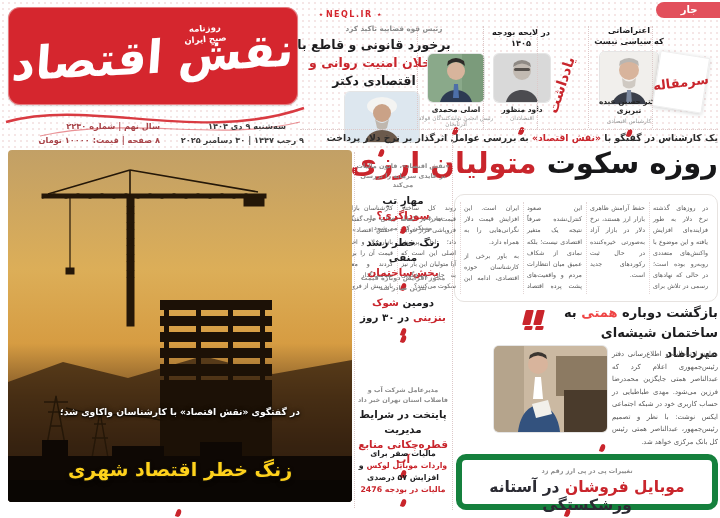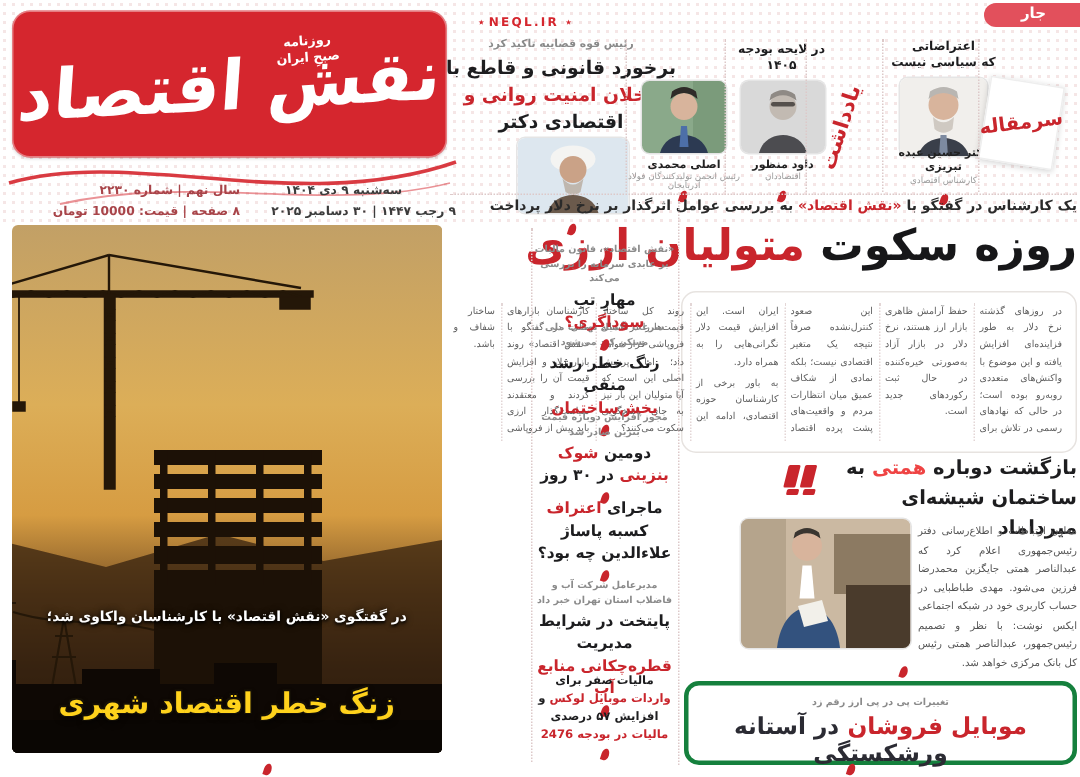--- a/index.html
+++ b/index.html
@@ -21,21 +21,21 @@
   .masthead .subtitle{position:absolute;right:72px;top:16px;color:#fff;font-size:8.5px;line-height:1.35;
             text-align:center;transform:rotate(-4deg);font-weight:bold;}
   .swoosh{left:0;top:92px;width:310px;height:58px;pointer-events:none;}
   .neql{left:300px;top:10px;width:100px;color:#d5262e;font-size:8px;font-weight:bold;
         letter-spacing:1.5px;text-align:center;direction:ltr;}
   
   .dl{font-size:8.2px;line-height:1.2;white-space:nowrap;}
   .dl.dark{color:#3c3c3c;font-weight:bold;}
   .dl.maroon{color:#a84449;font-weight:bold;}
   
-  .kicker-s{font-size:7.2px;color:#8a8a8a;font-weight:bold;}
+  .kicker-s{font-size:7.2px;color:#8a8a8a;font-weight:bold;padding-left:20px;}
   .jud-head{font-size:12.5px;font-weight:bold;line-height:1.45;color:#1d1d1f;text-align:center;}
   .jud-head .red{color:#c9252c;}
   .colhead{font-size:8.2px;font-weight:bold;color:#1d1d1f;line-height:1.4;text-align:center;}
   .pname{font-size:7.4px;font-weight:bold;color:#222;text-align:center;}
   .prole{font-size:5.8px;color:#999;text-align:center;}
   .portrait{border-radius:5px;overflow:hidden;display:block;box-shadow:0 0 0 1px #e5e5e5;}
   .callig{color:#c9252c;font-weight:bold;}
   .paper{background:#fff;border:1px solid #eee;box-shadow:0 1px 4px rgba(0,0,0,.18);
          display:flex;align-items:center;justify-content:center;transform:rotate(9deg);}
   
@@ -56,26 +56,26 @@
   .mid-head.small{font-size:7.8px;line-height:1.55;}
   
   .hem-head{font-size:13px;font-weight:bold;color:#1d1d1f;line-height:1.55;text-align:right;}
   .hem-head .red{color:#ef4444;}
   .hem-body{font-size:6.8px;line-height:1.85;color:#555;text-align:justify;}
   .quote{display:flex;gap:3px;}
   .qbar{width:8px;height:15px;background:#c9252c;transform:skewX(-14deg);border-radius:1px;}
   .qbar::after{content:"";display:block;width:8px;height:4px;background:#c9252c;margin-top:16px;
                transform:translateX(3px);border-radius:1px;}
   
-  .mobcard{border:3px solid #15803d;border-radius:10px;box-sizing:border-box;text-align:center;}
+  .mobcard{border:6px solid #15803d;border-radius:10px;box-sizing:border-box;text-align:center;}
   .mob-kicker{font-size:6.4px;color:#8b8b8b;font-weight:bold;margin-top:7px;}
   .mob-head{font-size:15.5px;font-weight:bold;color:#2b2b33;margin-top:3px;}
   .mob-head .red{color:#c9252c;}
   
-  .photo{left:8px;top:150px;width:287px;height:352px;border-radius:4px;overflow:hidden;}
+  .photo{left:8px;top:150px;width:344px;height:352px;border-radius:4px;overflow:hidden;}
   .ph-kicker{position:absolute;left:0;top:256px;width:100%;text-align:center;color:#fff;
              font-size:9.2px;font-weight:bold;
              text-shadow:0 1px 2px #000,0 0 5px rgba(0,0,0,.9);}
   .ph-line{position:absolute;left:0;width:100%;text-align:center;color:#ffd21c;
            font-size:19px;font-weight:bold;letter-spacing:-.5px;
            text-shadow:-1px -1px 0 #151007,1px -1px 0 #151007,-1px 1px 0 #151007,1px 1px 0 #151007,0 2px 4px rgba(0,0,0,.7);}
   
   .mark{width:5px;height:8px;background:#c9252c;border-radius:50% 50% 50% 0;
         transform:rotate(18deg);margin:3px auto 0;}
   .vsep{border-left:1px dotted #ddc9c9;width:0;}
@@ -96,24 +96,24 @@
       <div>روزنامه</div>
       <div>صبحِ ایران</div>
     </div>
   </div>
   <svg class="abs swoosh" viewBox="0 0 310 58">
     <path d="M6,30 C90,6 200,52 304,16" fill="none" stroke="#d5262e" stroke-width="2.4" opacity=".9"></path>
     <path d="M40,44 C130,24 220,50 300,30" fill="none" stroke="#d5262e" stroke-width="1.2" opacity=".5"></path>
   </svg>
   <div class="abs neql">٭ NEQL.IR ٭</div>
 
-  <div class="abs dl dark" style="left:190px;top:122px;width:106px;text-align:left;">سه‌شنبه ۹ دی ۱۴۰۴</div>
+  <div class="abs dl dark" style="left:208px;top:122px;width:106px;text-align:left;">سه‌شنبه ۹ دی ۱۴۰۴</div>
   <div class="abs dl maroon" style="left:42px;top:122px;width:118px;">سال نهم | شماره ۲۲۳۰</div>
   <div class="abs dl dark" style="left:188px;top:136px;width:116px;text-align:left;">۹ رجب ۱۴۴۷ | ۳۰ دسامبر ۲۰۲۵</div>
-  <div class="abs dl maroon" style="left:34px;top:136px;width:126px;">۸ صفحه | قیمت: 10000 تومان</div>
+  <div class="abs dl maroon" style="left:34px;top:136px;width:126px;">۸ صفحه | قیمت: ۱۰۰۰۰ تومان</div>
 
   <div class="abs kicker-s" style="left:298px;top:24px;width:152px;text-align:center;">رئیس قوه قضاییه تاکید کرد</div>
   <div class="abs jud-head" style="left:296px;top:36px;width:156px;">
     <div>برخورد قانونی و قاطع با</div>
     <div class="red">مخلان امنیت روانی و</div>
     <div>اقتصادی دکتر</div>
   </div>
   <svg class="abs portrait" style="left:345px;top:92px;" width="74" height="50" viewBox="0 0 74 50">
     <rect width="74" height="50" fill="#dde7ef"></rect>
     <ellipse cx="37" cy="14" rx="15" ry="9" fill="#f4f4f2"></ellipse>
@@ -240,23 +240,20 @@
 
   <div class="abs mid-item" style="top:274px;">
     <div class="mid-kicker">مجوز افزایش دوباره قیمت بنزین صادر شد</div>
     <div class="mid-head">
       <span>دومین </span><span class="red">شوک بنزینی</span><span> در ۳۰ روز</span>
     </div>
     <div class="mark"></div>
   </div>
 
   <div class="abs mid-item" style="top:332px;">
-    <div class="mid-head">
-      <span>ماجرای </span><span class="red">اعتراف</span><span> کسبه پاساژ علاءالدین چه بود؟</span>
-    </div>
     <div class="mark"></div>
   </div>
 
   <div class="abs mid-item" style="top:386px;">
     <div class="mid-kicker">مدیرعامل شرکت آب و فاضلاب استان تهران خبر داد</div>
     <div class="mid-head">
       <span>پایتخت در شرایط مدیریت </span><span class="red">قطره‌چکانی منابع آب</span><span></span>
     </div>
     <div class="mark"></div>
   </div>

